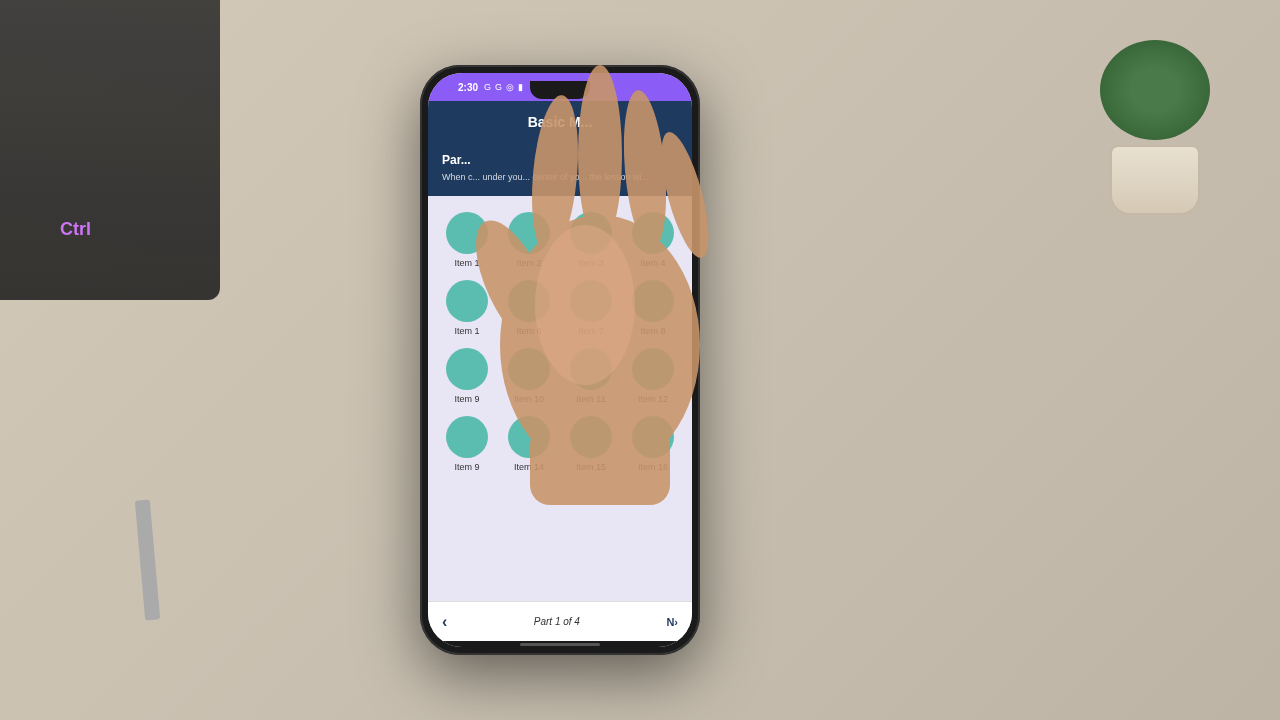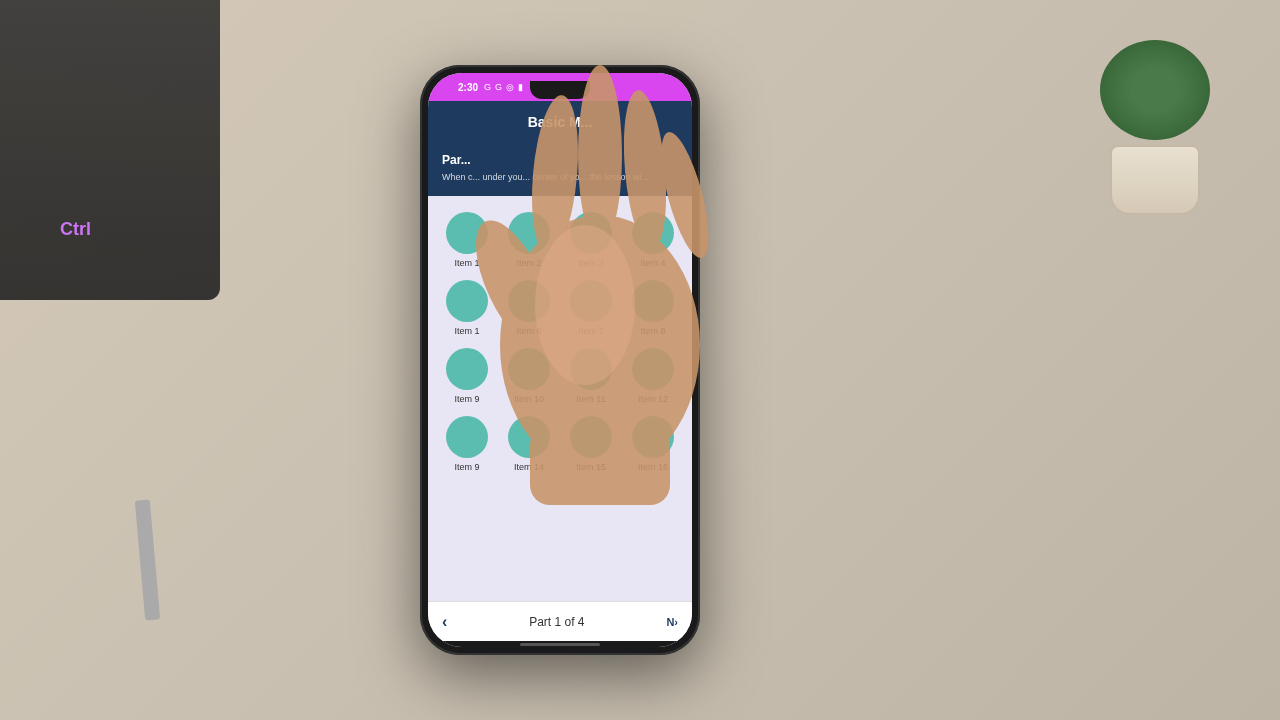--- a/index.html
+++ b/index.html
@@ -109,21 +109,21 @@
       bottom: 8px;
       background: #f0eff8;
       border-radius: 34px;
       overflow: hidden;
       display: flex;
       flex-direction: column;
     }
 
     
     .status-bar {
-      background: #d946ef;
+      background: #8b5cf6;
       height: 28px;
       display: flex;
       align-items: center;
       padding: 0 12px;
       flex-shrink: 0;
     }
 
     .status-bar-notch {
       width: 60px;
       height: 18px;
@@ -235,21 +235,22 @@
     }
 
     .nav-back {
       color: #1e3a5f;
       font-size: 16px;
       font-weight: bold;
     }
 
     .nav-page-info {
       color: #333;
-      font-size: 12px;
+      font-size: 10px;
+      font-style: italic;
     }
 
     .nav-next {
       color: #1e3a5f;
       font-size: 11px;
       font-weight: bold;
     }
 
     
     .home-indicator {

